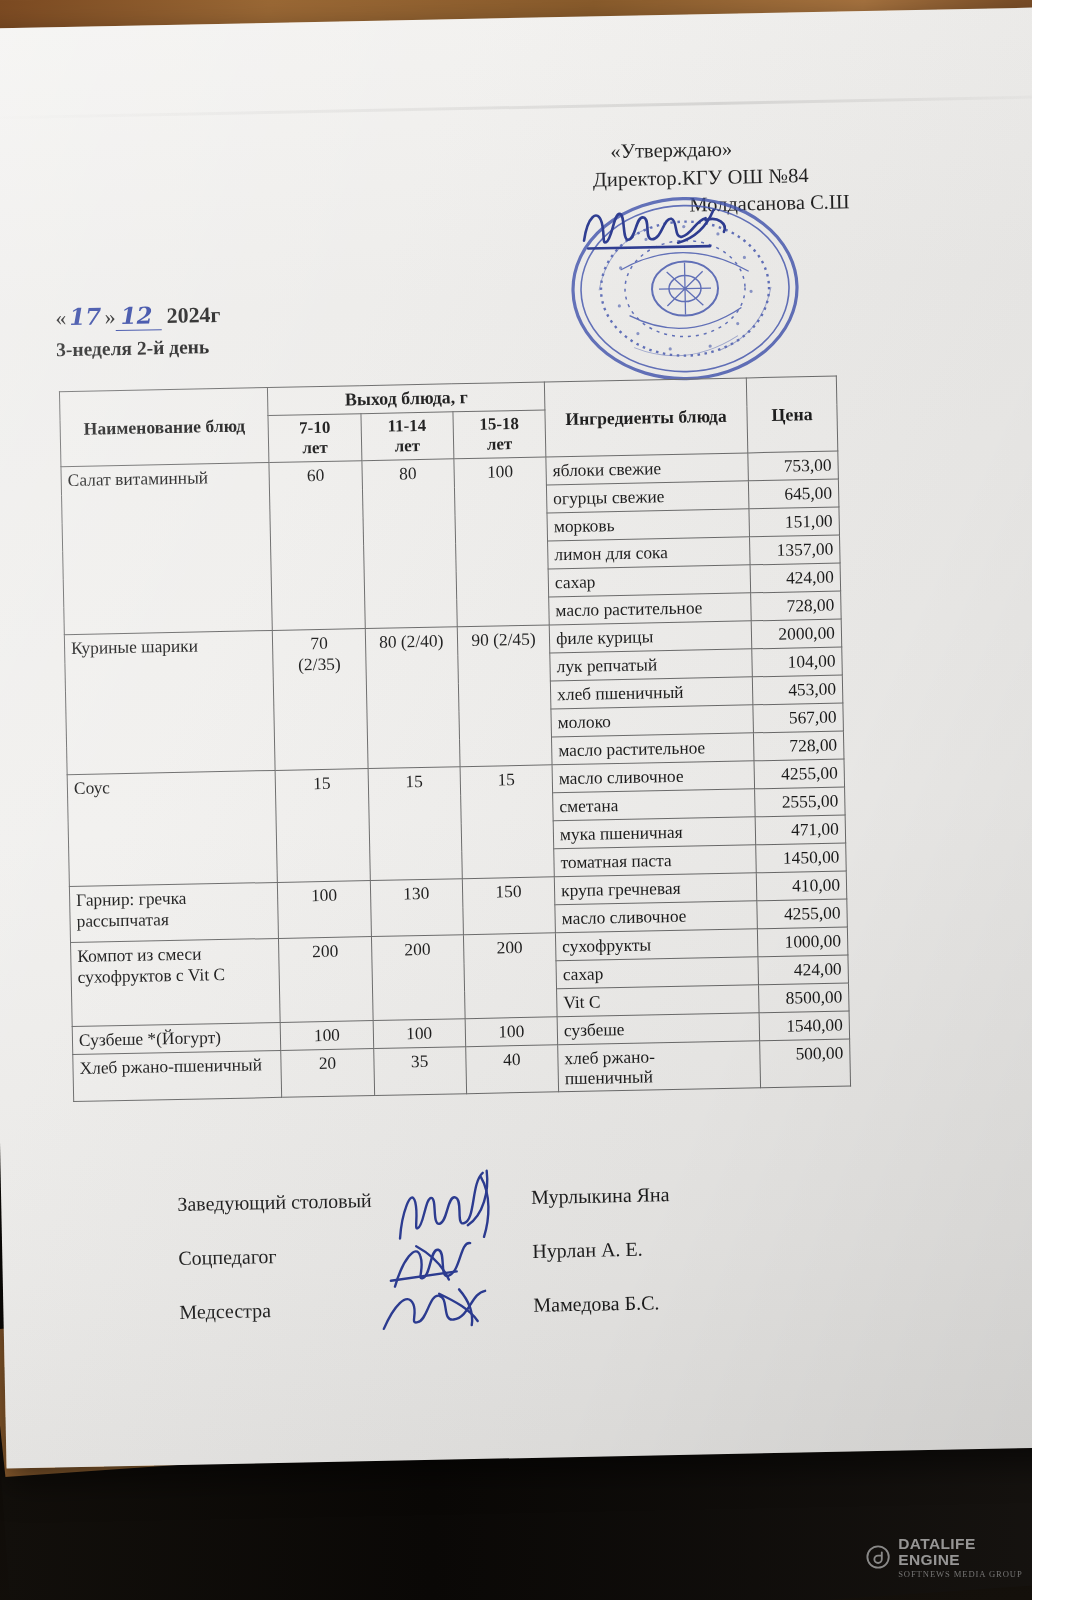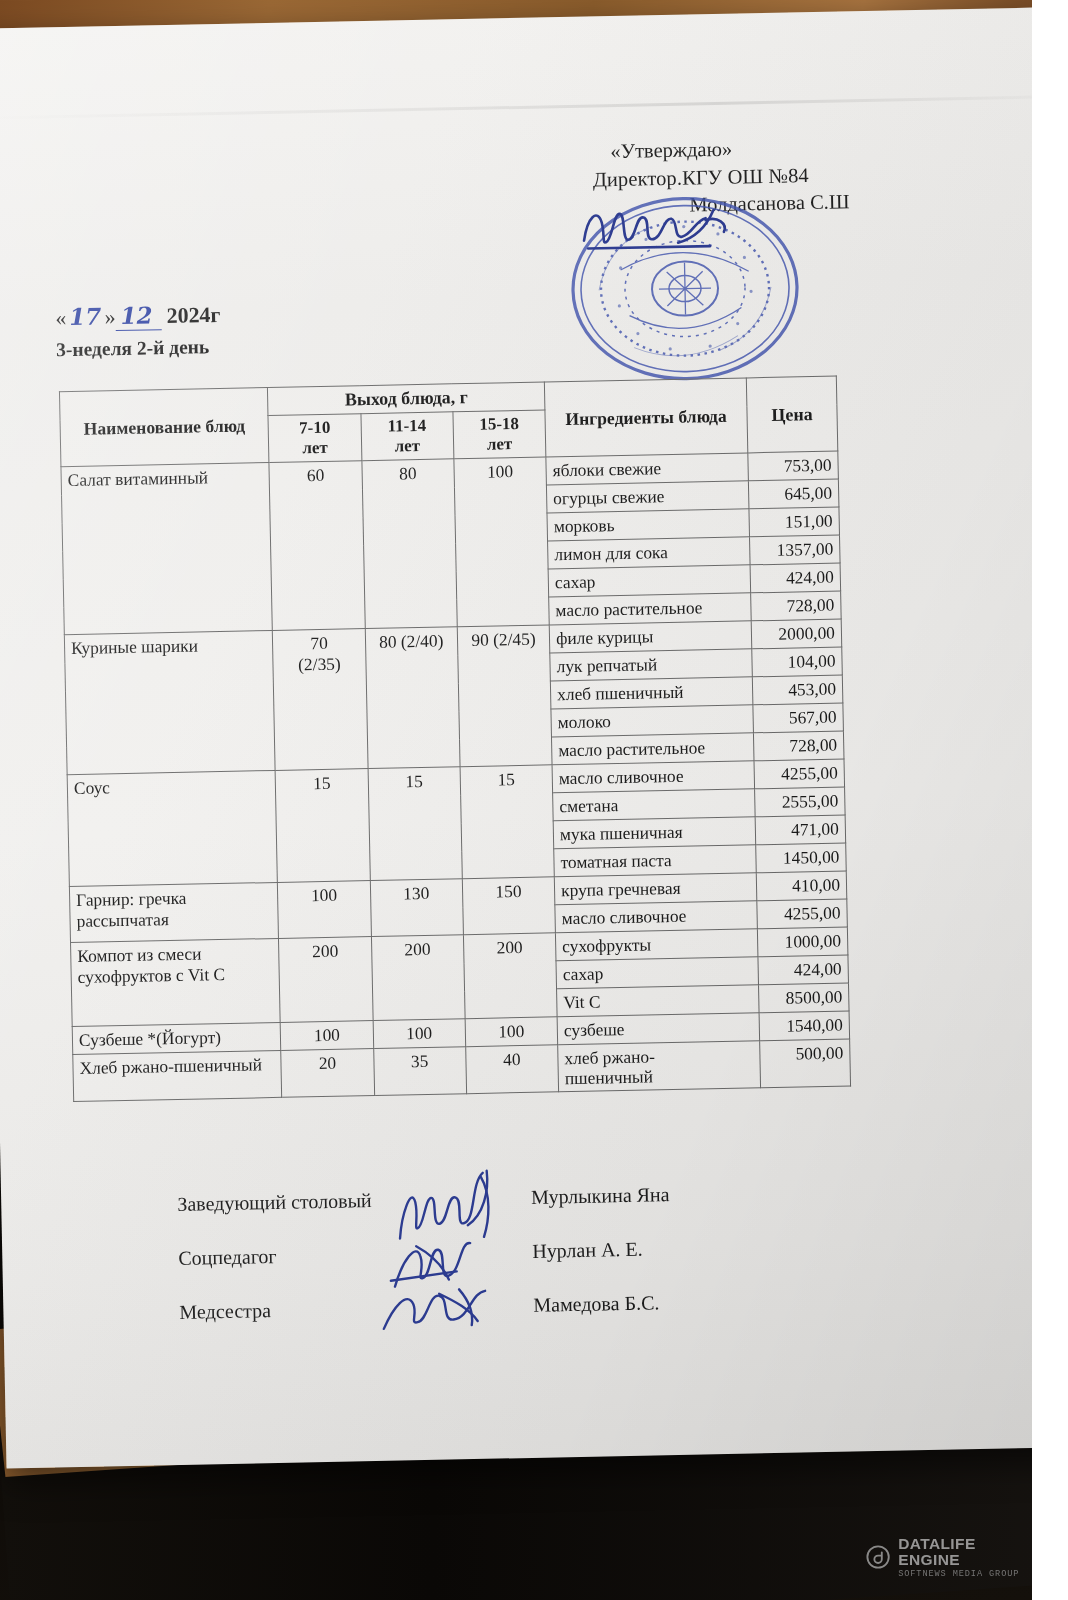--- a/index.html
+++ b/index.html
@@ -165,21 +165,21 @@
     position: absolute; left: 866px; top: 1536px;
     display: flex; align-items: center; gap: 8px;
     opacity: .72;
   }
   #watermark .wm-text { line-height: 1.05; }
   #wm-title {
     font-family: "Liberation Sans", sans-serif;
     font-size: 15.5px; font-weight: 700; color: #c9c9c9; letter-spacing: .4px;
   }
   #wm-sub {
-    font-family: Liberation Mono, monospace;
+    font-family: Liberation Serif, serif;
     font-size: 8.6px; color: #9a9a9a; letter-spacing: .9px; margin-top: 1px;
   }
 </style>
 </head>
 <body>
 
 <div id="scene">
 
   <div id="desk-top"></div>
   <div id="desk-object"></div>

